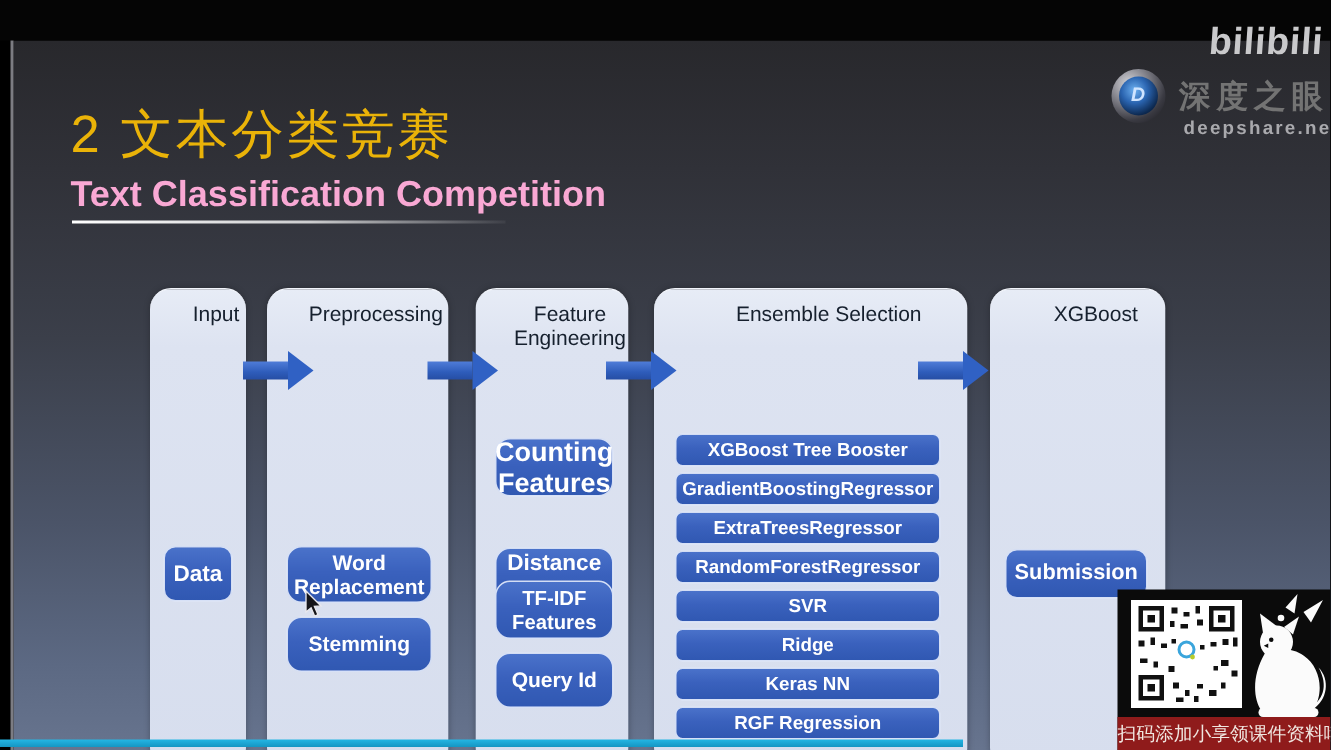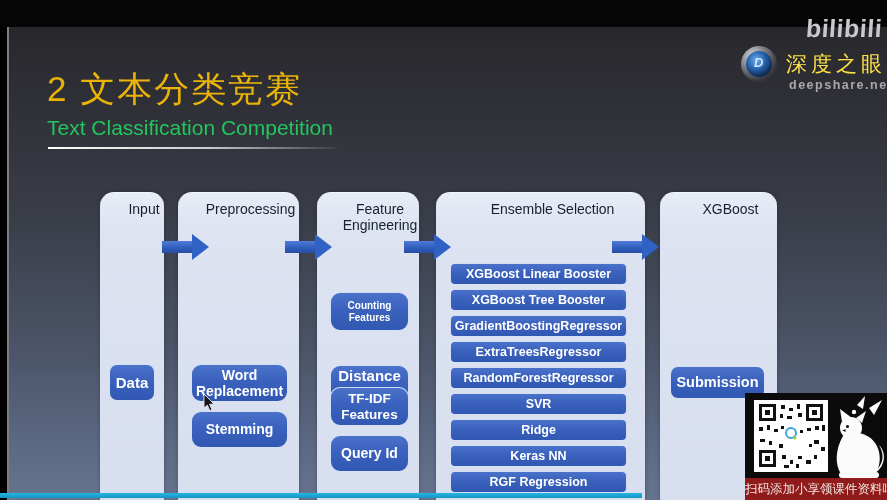--- a/index.html
+++ b/index.html
@@ -13,26 +13,26 @@
   .left-line { position:absolute; left:7px; top:27px; width:2px; height:473px; background:#7c7c82; }
 
   
   .wm-account { position:absolute; left:659px; top:21px; font-size:17px; font-weight:600; color:#b6b6b8; letter-spacing:1px; }
   .wm-bili { position:absolute; left:806px; top:14px; font-size:25px; font-weight:700; color:#c9c9cb; transform:skewX(-4deg); letter-spacing:0.5px; }
   .ds-logo { position:absolute; left:741px; top:46px; width:36px; height:36px; border-radius:50%;
              background:radial-gradient(circle at 32% 28%, #d6d6da 0%, #8f8f97 30%, #3a3a42 68%, #17171c 100%); }
   .ds-inner { position:absolute; left:5px; top:5px; width:26px; height:26px; border-radius:50%;
              background:radial-gradient(circle at 40% 35%, #6db0f0 0%, #2a64b0 38%, #0d2a52 72%, #06101f 100%); }
   .ds-d { position:absolute; left:13px; top:9px; font-size:13px; font-weight:700; color:#cfe4ff; font-style:italic; }
-  .wm-brand { position:absolute; left:786px; top:50px; font-size:21px; font-weight:400; color:#fde047; letter-spacing:4px; }
+  .wm-brand { position:absolute; left:786px; top:50px; font-size:21px; font-weight:700; color:#737373; letter-spacing:4px; }
   .wm-url { position:absolute; left:789px; top:78px; font-size:12.5px; font-weight:700; color:#a9a9ad; letter-spacing:1.5px; }
 
   
   .title { position:absolute; left:47px; top:66px; font-size:35px; font-weight:400; color:#eab308; letter-spacing:2px; }
-  .subtitle { position:absolute; left:47px; top:116px; font-size:21px; font-weight:400; color:#22c55e; }
+  .subtitle { position:absolute; left:47px; top:116px; font-size:24px; font-weight:700; color:#f9a8d4; }
   .underline { position:absolute; left:48px; top:147px; width:289px; height:2px;
                background:linear-gradient(90deg,#ffffff 0%,rgba(255,255,255,0.75) 55%,rgba(255,255,255,0.05) 100%); }
 
   
   .col { position:absolute; top:192px; height:320px; border-radius:14px;
          background:linear-gradient(180deg,#e7ecf6 0%,#dde3f1 12%,#d7deee 100%);
          border-top:1px solid #f2f5fb; box-shadow:0 0 4px rgba(0,0,0,0.25); }
   .col-h { padding-top:8px; text-align:center; font-size:14px; font-weight:400; color:#16202e; line-height:1.15;padding-left:24px; }
   .col1 { left:100px; width:64px; }
   .col2 { left:178px; width:121px; }
@@ -51,21 +51,21 @@
   
   .btn { position:absolute; display:flex; align-items:center; justify-content:center; text-align:center;
          background:linear-gradient(180deg,#4a72ca 0%,#3a61bd 45%,#3058b2 100%);
          border:1px solid rgba(240,245,255,0.85); border-radius:8px;
          color:#fff; font-weight:600; line-height:1.15; }
   .btn.small { border-radius:5px; font-size:12.5px; }
   .b-data { left:109px; top:364px; width:46px; height:37px; font-size:15px; }
   .b-p1 { left:191px; top:317px; width:97px; height:38px; font-size:14px; border-radius:10px; }
   .b-p2 { left:191px; top:364px; width:97px; height:38px; font-size:14px; border-radius:10px; }
   .b-p3 { left:191px; top:411px; width:97px; height:37px; font-size:14px; border-radius:10px; }
-  .b-f1 { left:330px; top:292px; width:79px; height:39px; font-size:10px; border-radius:10px; }
+  .b-f1 { left:330px; top:292px; width:79px; height:39px; font-size:18px; border-radius:10px; }
   .b-f2 { left:330px; top:340px; width:79px; height:39px; font-size:15px; border-radius:10px;margin-top:25px; }
   .b-f3 { left:330px; top:387px; width:79px; height:39px; font-size:13.5px; border-radius:10px; }
   .b-f4 { left:330px; top:435px; width:79px; height:37px; font-size:14px; border-radius:10px; }
   .b-e  { left:450px; width:177px; height:22px; }
   .b-e1 { top:263px; } .b-e2 { top:289px; } .b-e3 { top:315px; }
   .b-e4 { top:341px; } .b-e5 { top:367px; } .b-e6 { top:393px; }
   .b-e7 { top:419px; } .b-e8 { top:445px; } .b-e9 { top:471px; }
   .b-sub { left:670px; top:366px; width:95px; height:33px; font-size:14.5px; }
 
   
@@ -138,21 +138,20 @@
   <div class="btn b-data">Data</div>
 
   <div class="btn b-p2">Word Replacement</div>
   <div class="btn b-p3">Stemming</div>
 
   <div class="btn b-f1">Counting Features</div>
   <div class="btn b-f2">Distance Features</div>
   <div class="btn b-f3">TF-IDF Features</div>
   <div class="btn b-f4">Query Id</div>
 
-  <div class="btn small b-e b-e1">XGBoost Linear Booster</div>
   <div class="btn small b-e b-e2">XGBoost Tree Booster</div>
   <div class="btn small b-e b-e3">GradientBoostingRegressor</div>
   <div class="btn small b-e b-e4">ExtraTreesRegressor</div>
   <div class="btn small b-e b-e5">RandomForestRegressor</div>
   <div class="btn small b-e b-e7">Ridge</div>
   <div class="btn small b-e b-e6">SVR</div>
   <div class="btn small b-e b-e8">Keras NN</div>
   <div class="btn small b-e b-e9">RGF Regression</div>
 
   <div class="btn b-sub">Submission</div>

